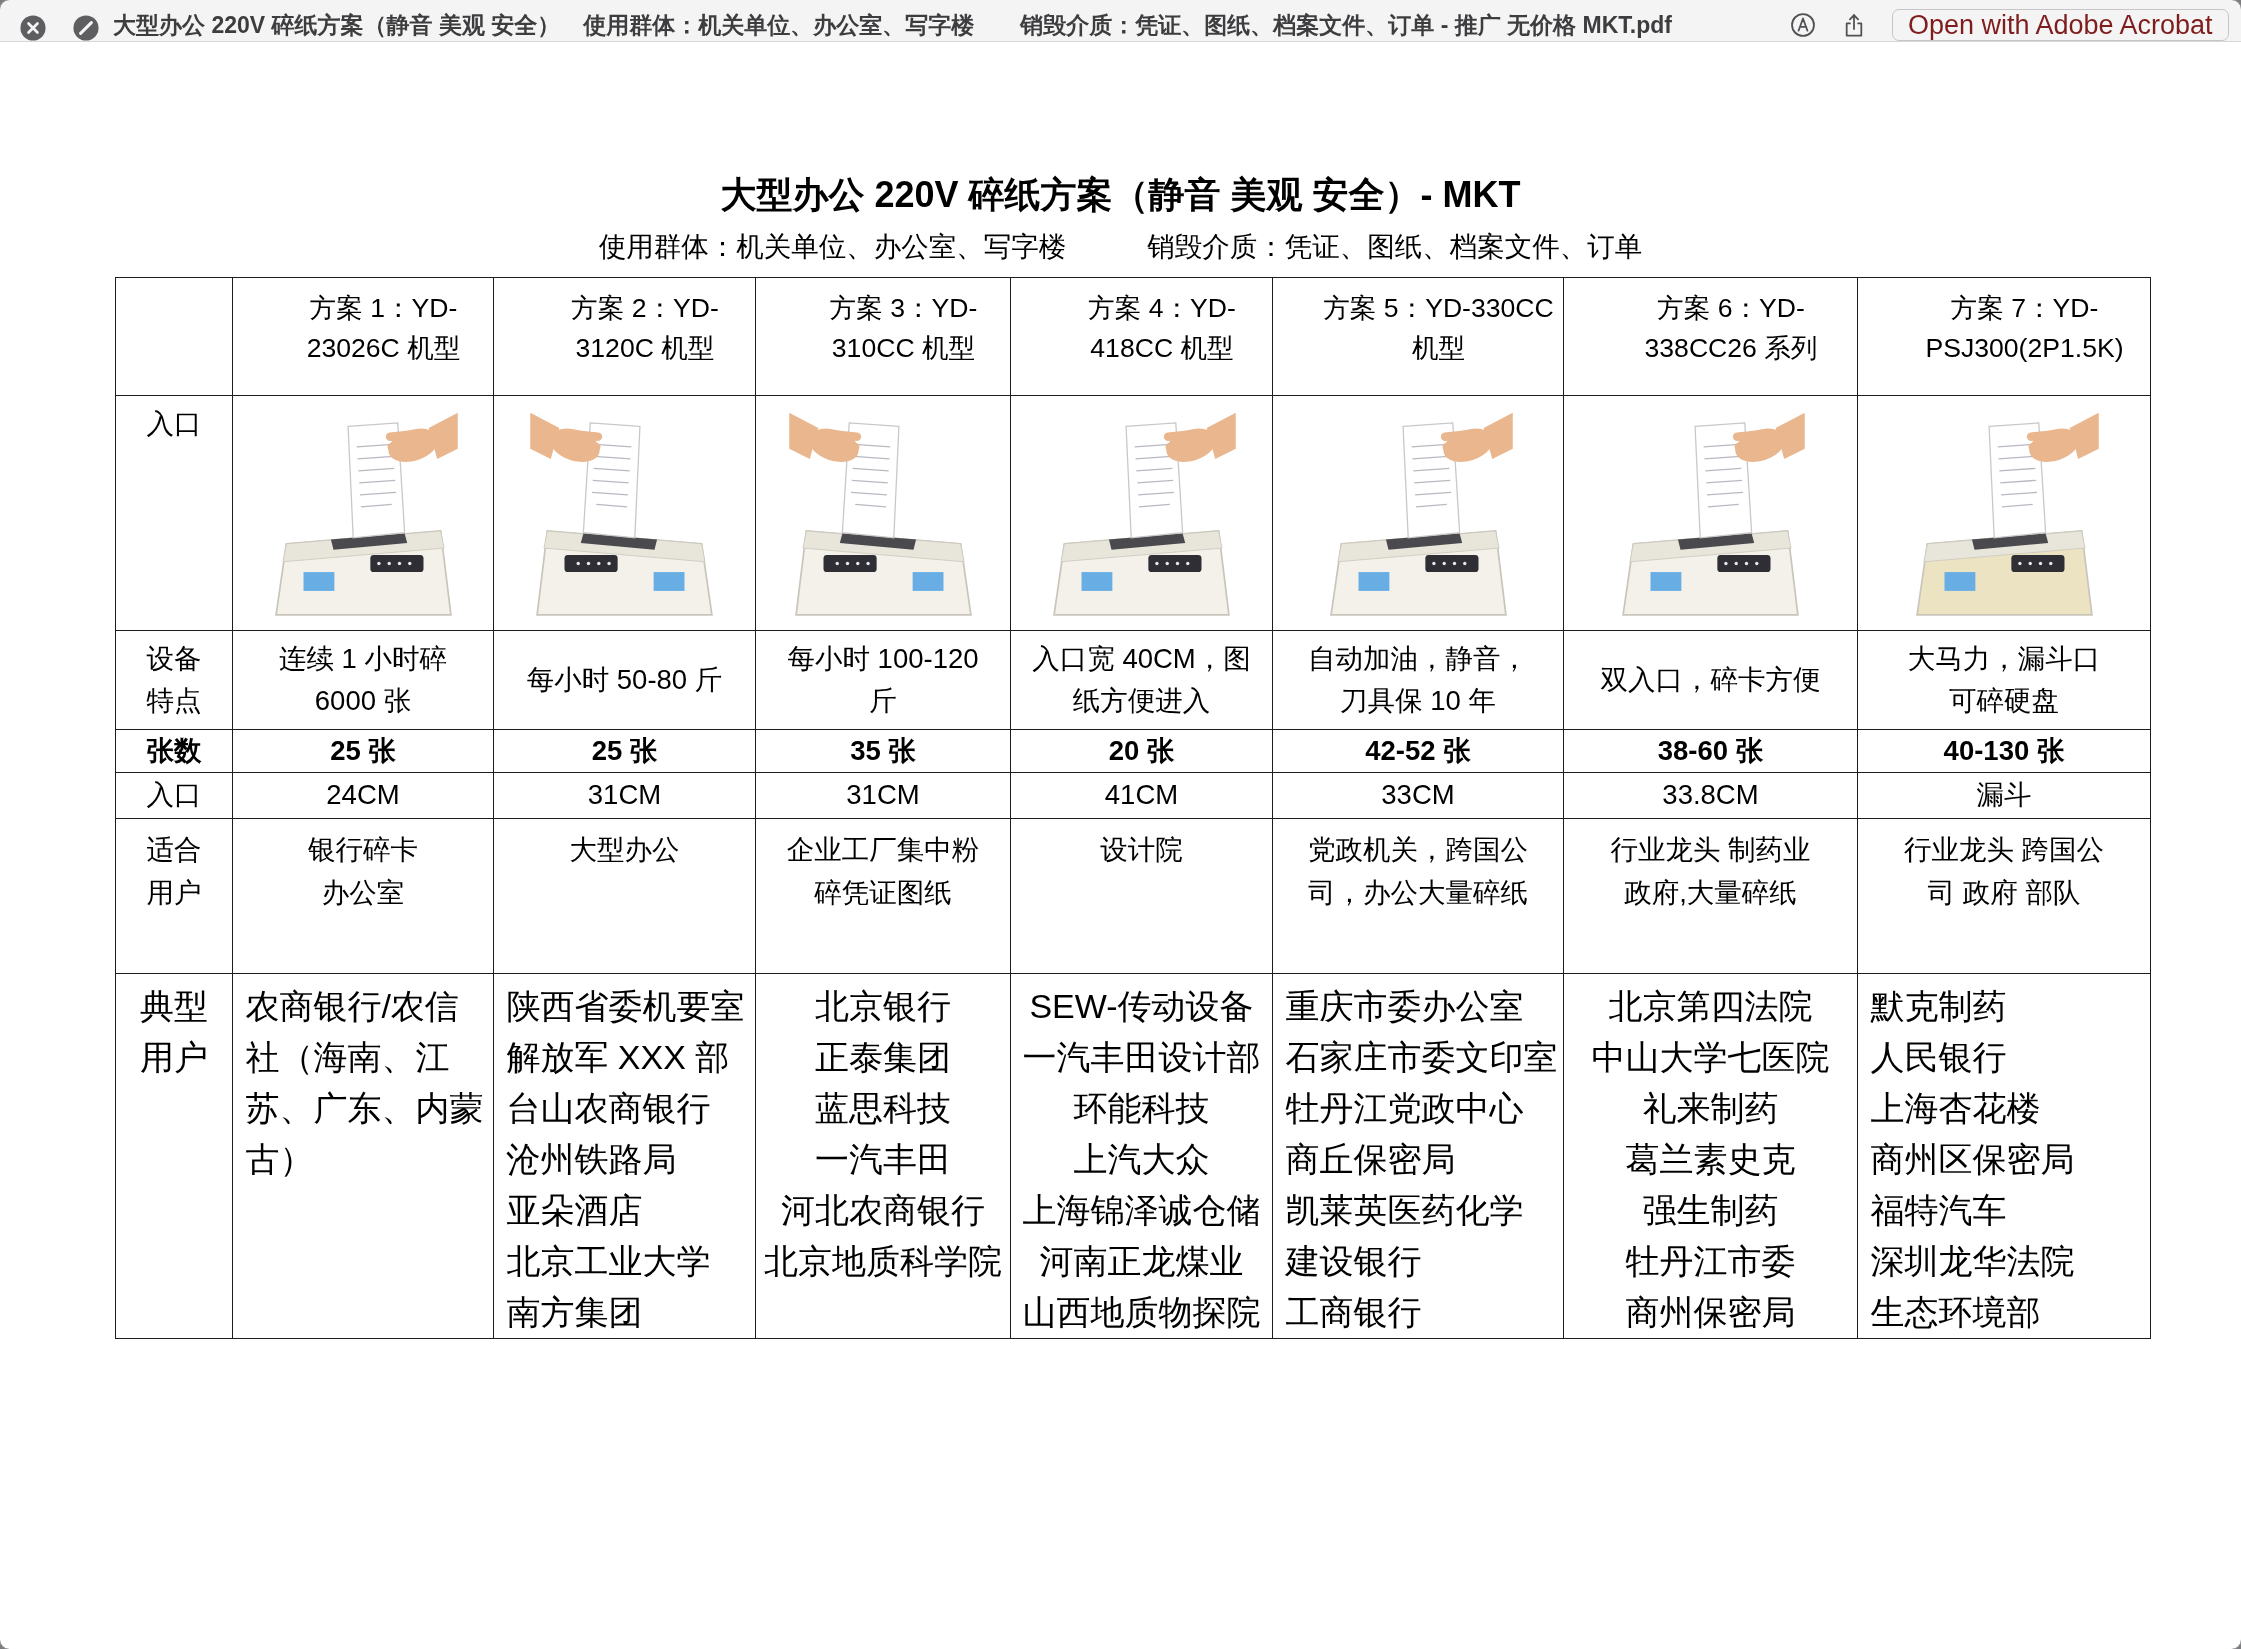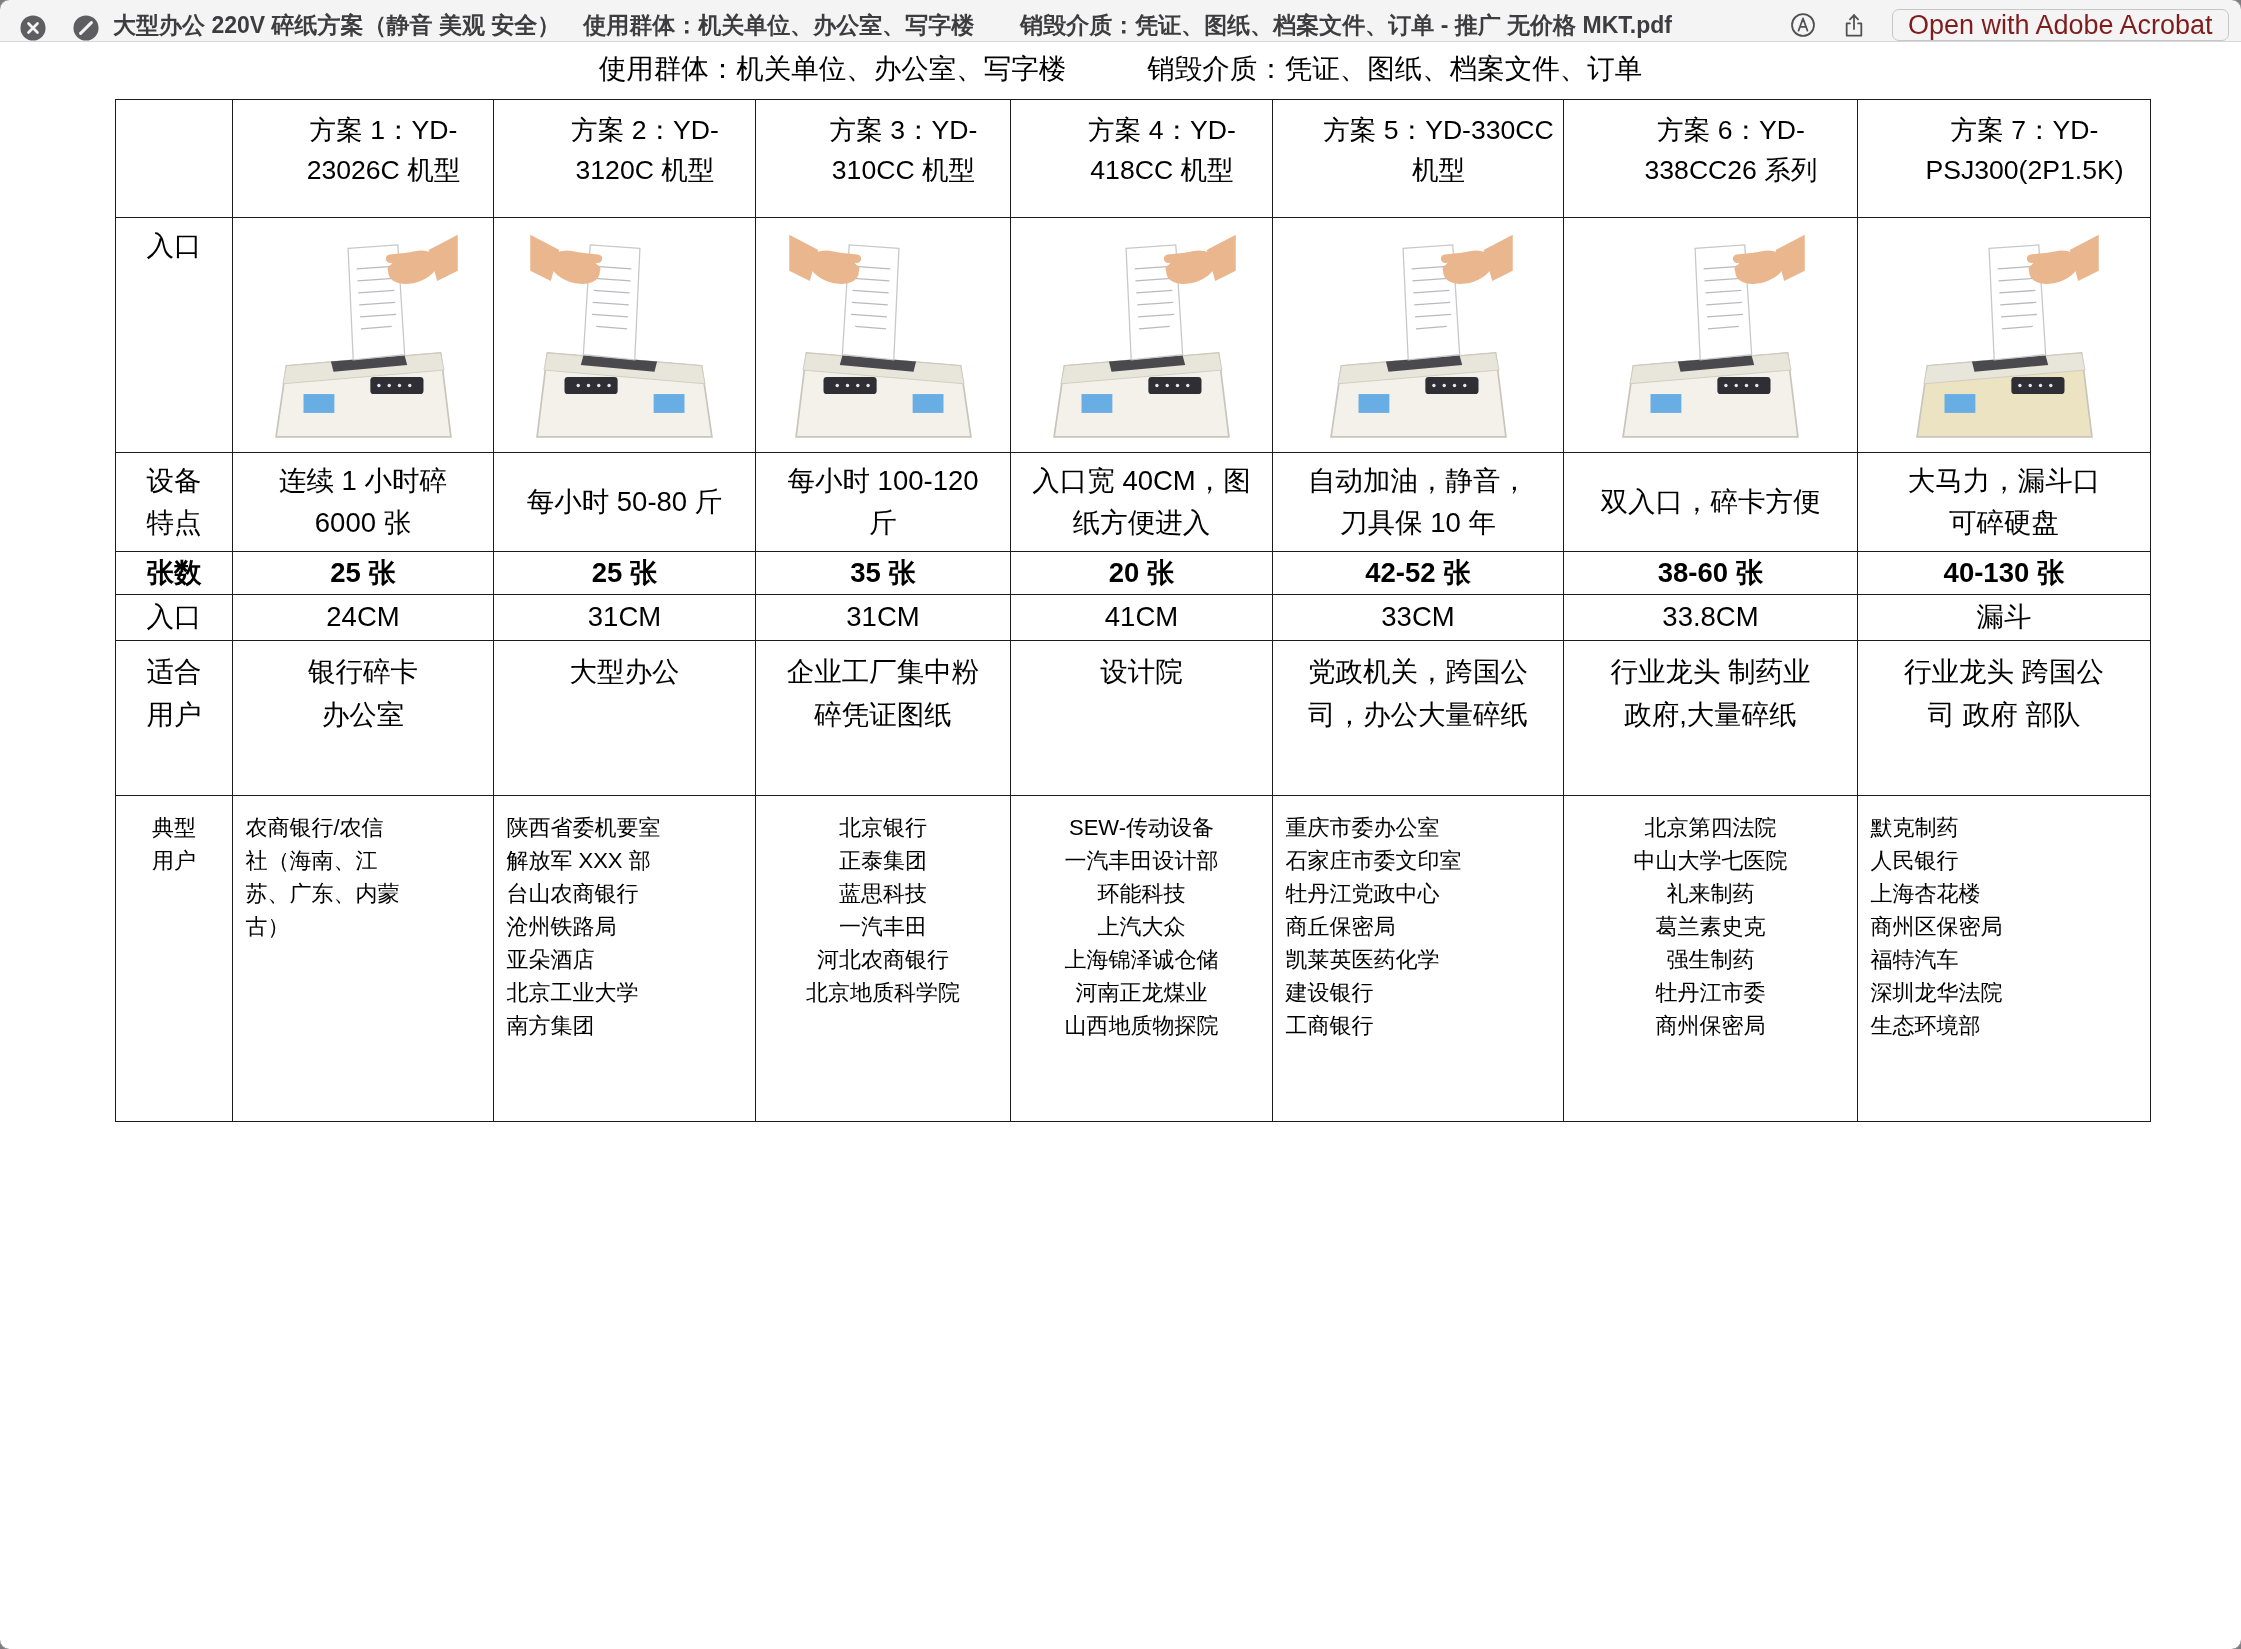--- a/index.html
+++ b/index.html
@@ -34,22 +34,22 @@
   .r-features{height:99px;}
   .r-sheets{height:42px;font-weight:bold;}
   .r-entryw{height:46px;}
   .r-suitable{height:155px;}
   .r-typical{height:326px;}
   .r-entryphoto .lbl,.r-machphoto .lbl{vertical-align:top;padding-top:7px;}
   .photo-cell{text-align:center;vertical-align:middle;}
   .r-features td{vertical-align:middle;text-align:center;white-space:pre-line;line-height:1.55;}
   .r-sheets td,.r-entryw td{vertical-align:middle;text-align:center;}
   .r-suitable td{vertical-align:top;padding-top:10.6px;text-align:center;white-space:pre-line;line-height:1.55;}
-  .r-typical td{vertical-align:top;padding-top:15px;text-align:center;white-space:pre-line;line-height:1.5;
-                font-size:22px;}
+  .r-typical td{vertical-align:top;padding-top:7px;text-align:center;white-space:pre-line;line-height:1.5;
+                font-size:34px;}
   .r-typical td.ta-l{text-align:left;padding-left:12.4px;}
   
   .entry-photo{width:193px;height:215px;}
   .mach-photo{width:126px;height:223px;}
   .r-entryphoto td:nth-child(3) .entry-photo,
   .r-entryphoto td:nth-child(4) .entry-photo{transform:scaleX(-1);}
   .grid td:nth-child(8){--body:#ece3c3;--side:#ded2a9;}
   .hidden-defs{position:absolute;width:0;height:0;overflow:hidden;}
 </style>
 </head>
@@ -121,20 +121,21 @@
       <svg class="tb-icon" viewBox="0 0 32 32" fill="none" stroke="#515154" stroke-width="2.2" stroke-linecap="round" stroke-linejoin="round">
         <path d="M11 14 H7 V29 H25 V14 H21"></path>
         <line x1="16" y1="21" x2="16" y2="4"></line>
         <path d="M11 9 L16 4 L21 9"></path>
       </svg>
       <button class="open-btn">Open with Adobe Acrobat</button>
     </div>
   </div>
 
   <div class="doc">
+    <div class="doc-title">大型办公 220V 碎纸方案（静音 美观 安全）- MKT</div>
     <div class="doc-sub">
       <span>使用群体：机关单位、办公室、写字楼</span>
       <span>销毁介质：凭证、图纸、档案文件、订单</span>
     </div>
 
     <table class="grid">
       <colgroup>
         <col style="width:117px">
           <col style="width:261px">
           <col style="width:262px">

